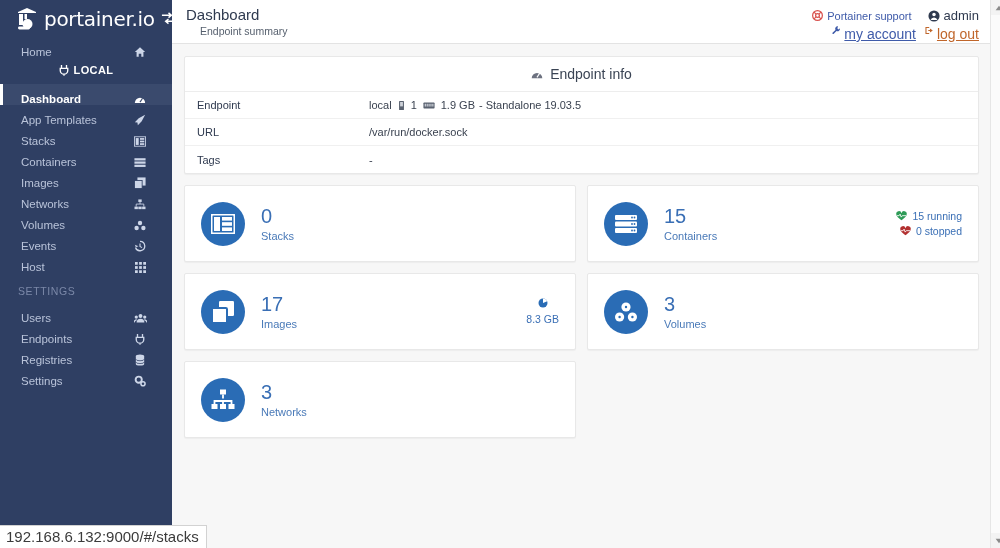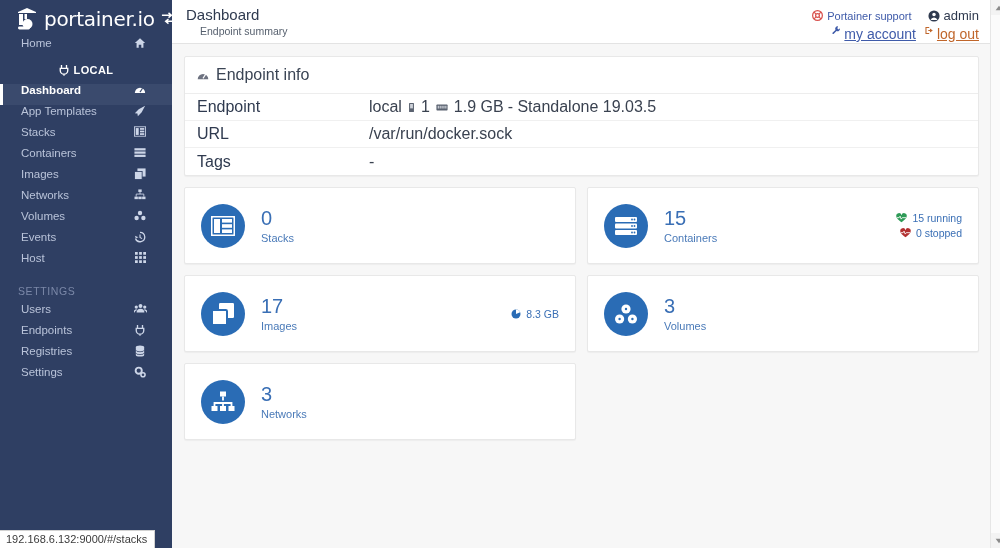--- a/index.html
+++ b/index.html
@@ -25,21 +25,21 @@
   }
   .logo-mark { width: 26px; height: 26px; flex: 0 0 26px; position: relative; }
   .logo-text {
     color: #ffffff; font-size: 20px; letter-spacing: -0.3px;
     font-family: "DejaVu Sans", sans-serif; font-weight: 400;
     margin-left: -2px;
   }
   .logo-toggle { margin-left: auto; color:#fff; font-size: 14px; }
 
   .nav-item {
-    display: flex; align-items: flex-start;
+    display: flex; align-items: flex-end;
     height: 21px; padding: 0 24px 0 18px;
     color: #b9c3d9; font-size: 11.5px;
     border-left: 3px solid transparent;
     cursor: pointer; position: relative;
   }
   .nav-item .nav-label { flex: 1 1 auto; }
   .nav-item .nav-icon {
     width: 16px; text-align: center; font-size: 11px; color: #cdd6e8;
     display:flex; align-items:center; justify-content:center;
   }
@@ -88,27 +88,28 @@
   .tb-link.acct { color: #3f5ba9; }
   .tb-link.logout { color: #c0662b; }
 
   .content { padding: 12px 26px 0 12px; }
 
   .panel {
     background: #ffffff; border: 1px solid #e8e8e8;
     border-radius: 2px; box-shadow: 0 1px 1px rgba(0,0,0,0.04);
   }
   .panel-head {
-    padding: 9px 12px; font-size: 16px; color: #3a4454;
+    padding: 9px 12px; font-size: 14px; color: #3a4454;
     display: flex; align-items: center; gap: 7px;
     border-bottom: 1px solid #ededed;
+    justify-content: center;
   }
   .info-row {
     display: flex; align-items: center;
-    height: 27px; padding: 0 12px; font-size: 16px; color: #333a45;
+    height: 27px; padding: 0 12px; font-size: 11px; color: #333a45;
     border-bottom: 1px solid #f0f0f0;
   }
   .info-row:last-child { border-bottom: none; }
   .info-key { width: 172px; flex: 0 0 172px; color:#2f3a4f; }
   .info-val { display:flex; align-items:center; gap:4px; color:#3a4250;}
   .info-val .vsep { margin: 0 2px; }
 
   .cards { margin-top: 11px; display: flex; gap: 11px; }
   .col { display: flex; flex-direction: column; gap: 11px; }
   .col-left { width: 392px; flex: 0 0 392px; }
@@ -128,41 +129,41 @@
   .stat-text { display: flex; flex-direction: column; }
   .stat-num { font-size: 20px; color: #3a6fb5; line-height: 1.05; font-weight: normal; }
   .stat-label { font-size: 11px; color: #4a7ab8; margin-top: 3px; }
   .stat-side {
     margin-left: auto; display: flex; flex-direction: column;
     align-items: flex-end; gap: 3px; font-size: 10.5px;
   }
   .side-line { display: flex; align-items: center; gap: 5px; }
   .side-run { color: #3a6fb5; }
   .side-stop { color: #3a6fb5; }
-  .side-size { color: #3a6fb5; display:flex; align-items:center; gap:5px; }
+  .side-size { color: #3a6fb5; display:flex; align-items:center; gap:5px;flex-direction:column; }
 
   
   .scrollbar {
     position: absolute; top: 0; right: 0; width: 15px; height: 548px;
     background: #f3f3f3; border-left: 1px solid #e6e6e6;
   }
   .sb-arrow {
     position: absolute; left: 0; width: 15px; height: 15px;
     display: flex; align-items: center; justify-content: center;
     color: #7d7d7d; font-size: 7px; background: #f3f3f3;
   }
   .sb-arrow.up { top: 0; }
   .sb-arrow.down { bottom: 0; }
   .sb-track { position:absolute; top:15px; bottom:15px; left:0; width:15px; background:#fbfbfb; }
 
   
   .status-tip {
     position: absolute; left: 0; bottom: 0;
     background: #ffffff; border: 1px solid #d2d2d2; border-left: none; border-bottom: none;
-    color: #3b3b3b; font-size: 11px;
+    color: #3b3b3b; font-size: 15px;
     padding: 2px 7px 3px 6px; z-index: 50;
     font-family: "Liberation Sans", sans-serif;
   }
 
   svg { display: block; }
 </style>
 </head>
 <body>
 
 <div class="app">

